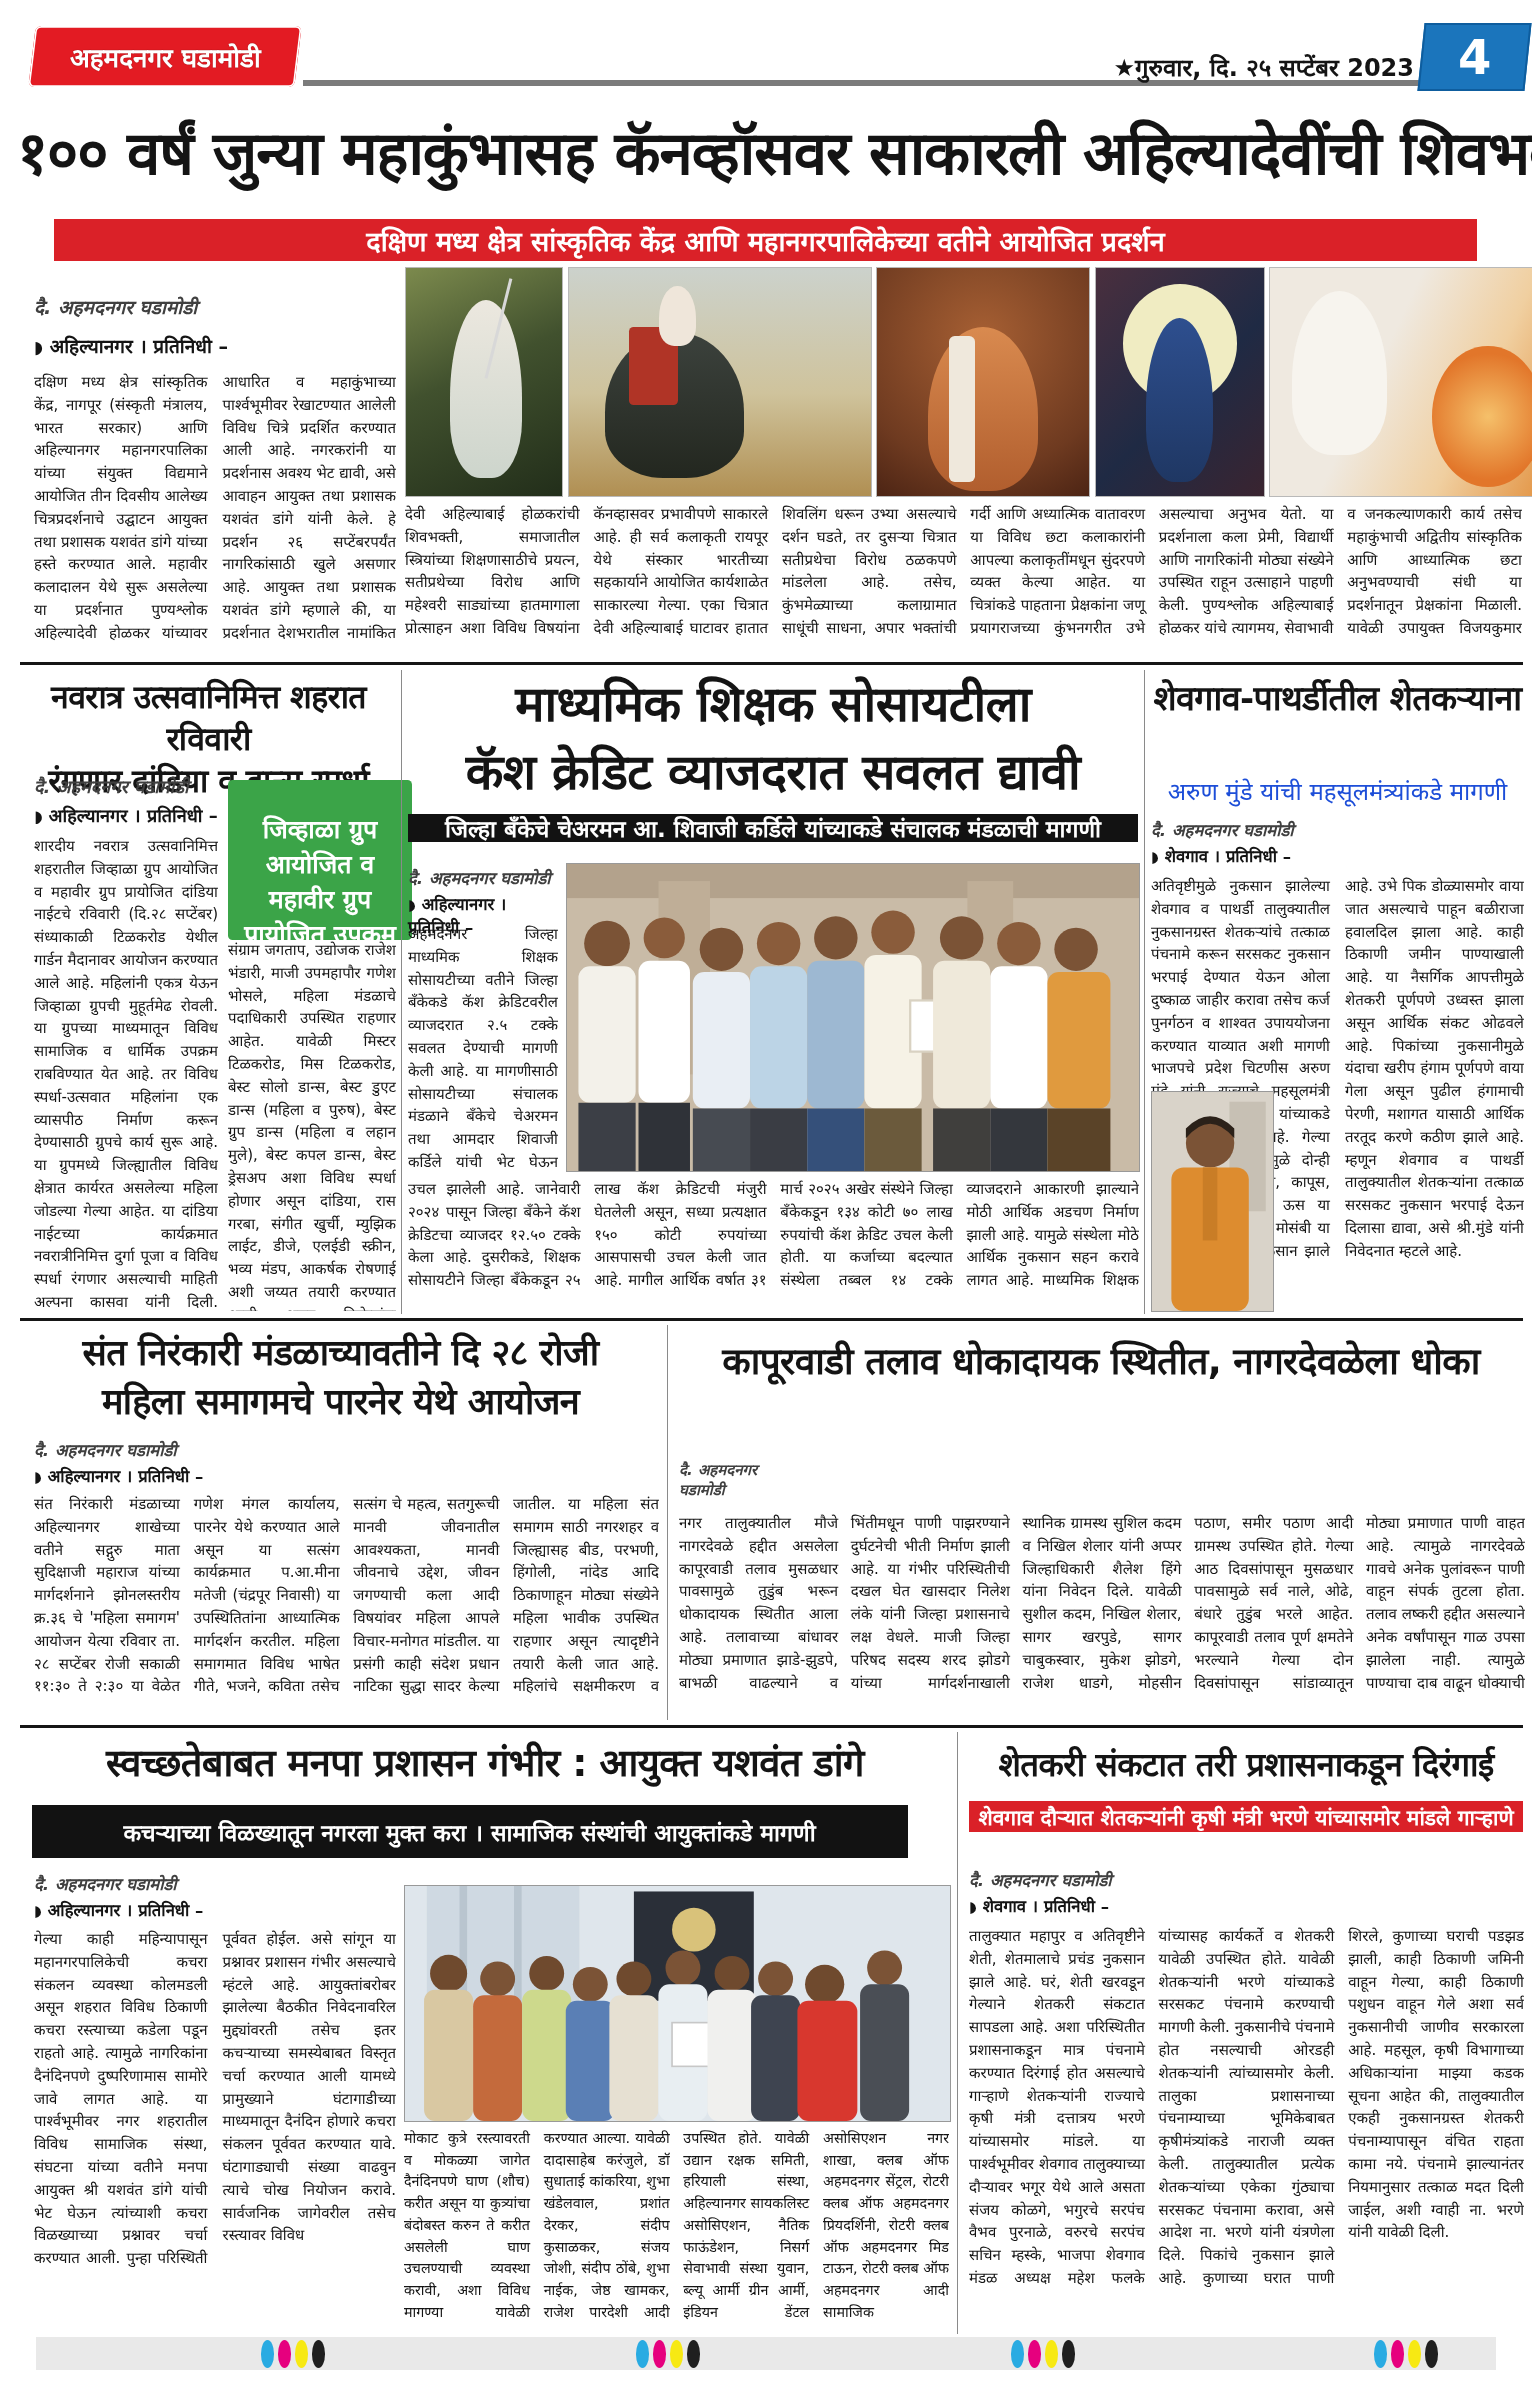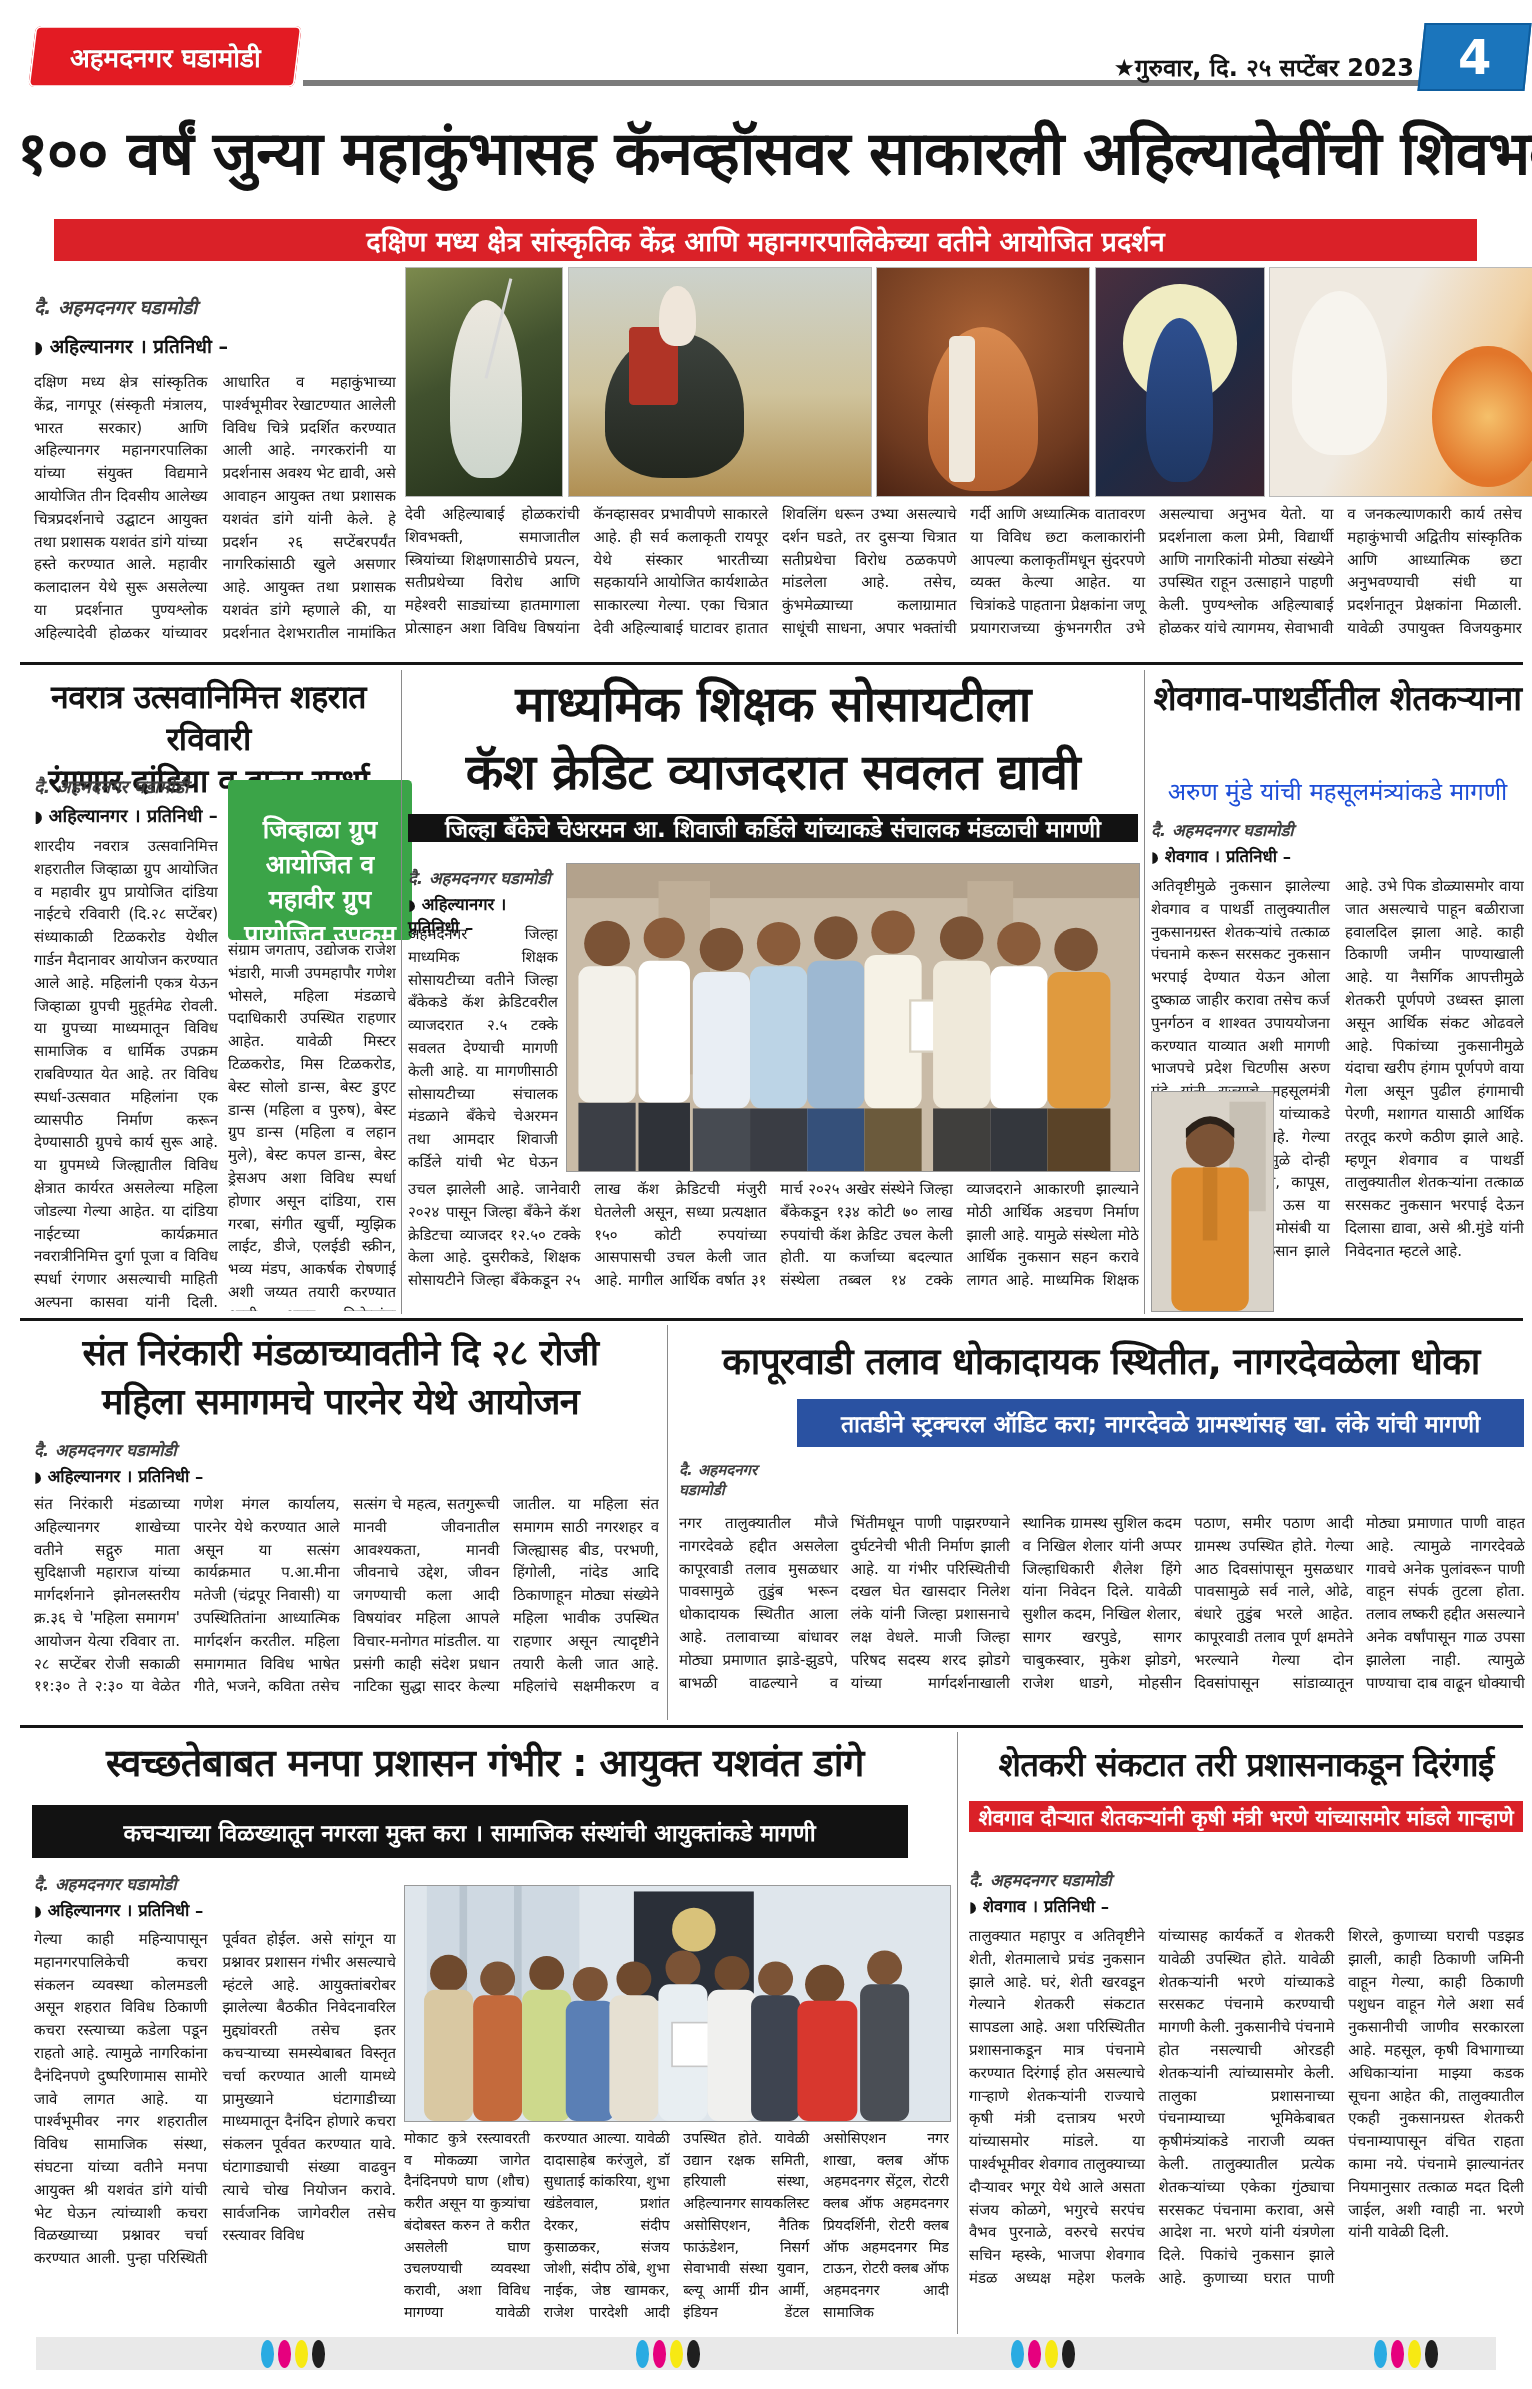--- a/index.html
+++ b/index.html
@@ -205,23 +205,20 @@
   <div class="src abs" style="left:34px;top:1438px;width:189px;font-size:16.6px;">दै. अहमदनगर घडामोडी</div>
   <div class="byl abs" style="left:34px;top:1464px;width:189px;font-size:16.6px;">
     <span class="bull">◗</span>
     <span>अहिल्यानगर । प्रतिनिधी –</span>
   </div>
   <div class="body-txt cols4 abs" style="left:34px;top:1493px;width:625px;height:223px;">संत निरंकारी मंडळाच्या अहिल्यानगर शाखेच्या वतीने सद्गुरु माता सुदिक्षाजी महाराज यांच्या मार्गदर्शनाने झोनलस्तरीय क्र.३६ चे 'महिला समागम' आयोजन येत्या रविवार ता. २८ सप्टेंबर रोजी सकाळी ११:३० ते २:३० या वेळेत गणेश मंगल कार्यालय, पारनेर येथे करण्यात आले असून या सत्संग कार्यक्रमात प.आ.मीना मतेजी (चंद्रपूर निवासी) या उपस्थितितांना आध्यात्मिक मार्गदर्शन करतील. महिला समागमात विविध भाषेत गीते, भजने, कविता तसेच सत्संग चे महत्व, सतगुरूची मानवी जीवनातील आवश्यकता, मानवी जीवनाचे उद्देश, जीवन जगण्याची कला आदी विषयांवर महिला आपले विचार-मनोगत मांडतील. या प्रसंगी काही संदेश प्रधान नाटिका सुद्धा सादर केल्या जातील. या महिला संत समागम साठी नगरशहर व जिल्ह्यासह बीड, परभणी, हिंगोली, नांदेड आदि ठिकाणाहून मोठ्या संख्येने महिला भावीक उपस्थित राहणार असून त्यादृष्टीने तयारी केली जात आहे. महिलांचे सक्षमीकरण व आध्यात्मिक उन्नतीच्या हेतूने आयोजित या निरंकारी महिला समागम मध्ये परिसरातील महिलांनी मोठ्या संख्येने उपस्थित राहावे अशी विनंती जयसिंग बोरुडे, भास्करराव पिंपरकर तसेच मंडळाचे क्षेत्रीय प्रभारी, ३६अ चे हरीश खूबचंदानी यांनी केली आहे.</div>
 
   <div class="vline" style="left:667px;top:1325px;height:395px;"></div>
 
   <div class="hl abs" style="left:676px;top:1335px;width:850px;font-size:37px;line-height:53px;white-space:nowrap;">कापूरवाडी तलाव धोकादायक स्थितीत, नागरदेवळेला धोका</div>
-  <div class="bar blue abs" style="left:797px;top:1399px;width:727px;height:48px;font-size:23px;">
-    <span>तातडीने स्ट्रक्चरल ऑडिट करा; नागरदेवळे ग्रामस्थांसह खा. लंके यांची मागणी</span>
-  </div>
   <div class="src abs" style="left:679px;top:1459px;width:120px;font-size:15px;">दै. अहमदनगर घडामोडी</div>
   <div class="body-txt cols5 abs" style="left:679px;top:1512px;width:846px;height:205px;">नगर तालुक्यातील मौजे नागरदेवळे हद्दीत असलेला कापूरवाडी तलाव मुसळधार पावसामुळे तुडुंब भरून धोकादायक स्थितीत आला आहे. तलावाच्या बांधावर मोठ्या प्रमाणात झाडे-झुडपे, बाभळी वाढल्याने व भिंतीमधून पाणी पाझरण्याने दुर्घटनेची भीती निर्माण झाली आहे. या गंभीर परिस्थितीची दखल घेत खासदार निलेश लंके यांनी जिल्हा प्रशासनाचे लक्ष वेधले. माजी जिल्हा परिषद सदस्य शरद झोडगे यांच्या मार्गदर्शनाखाली स्थानिक ग्रामस्थ सुशिल कदम व निखिल शेलार यांनी अप्पर जिल्हाधिकारी शैलेश हिंगे यांना निवेदन दिले. यावेळी सुशील कदम, निखिल शेलार, सागर खरपुडे, सागर चाबुकस्वार, मुकेश झोडगे, राजेश धाडगे, मोहसीन पठाण, समीर पठाण आदी ग्रामस्थ उपस्थित होते. गेल्या आठ दिवसांपासून मुसळधार पावसामुळे सर्व नाले, ओढे, बंधारे तुडुंब भरले आहेत. कापूरवाडी तलाव पूर्ण क्षमतेने भरल्याने गेल्या दोन दिवसांपासून सांडाव्यातून मोठ्या प्रमाणात पाणी वाहत आहे. त्यामुळे नागरदेवळे गावचे अनेक पुलांवरून पाणी वाहून संपर्क तुटला होता. तलाव लष्करी हद्दीत असल्याने अनेक वर्षांपासून गाळ उपसा झालेला नाही. त्यामुळे पाण्याचा दाब वाढून धोक्याची घंटा वाजू लागली आहे. तलावाच्या भिंतीला भगदाड पडण्याची शक्यता व्यक्त होत असून, यामुळे नागरदेवळे गावठाण, पाखरे मळा, पानमळकर मळा, पादीर मळा, बिने मळा, लोंढे मळा, खरपुडे वस्ती तसेच भिंगारलगतचा परिसर धोक्यात आला आहे. भिंत फुटल्यास प्रचंड प्रमाणात पाणी बाहेर पडून मोठ्या प्रमाणावर जीवितहानी व मालमत्तेचे नुकसान होऊ शकते, असा इशारा ग्रामस्थांनी दिला आहे. कापूरवाडी तलावाचे स्ट्रक्चरल ऑडिट तातडीने करण्यात यावे, तलावाच्या बांधावरील झाडे-झुडपे व गवताची तातडीने स्वच्छता करावी, पाऊस थांबल्यानंतर व पाणी कमी झाल्यावर तलावातील गाळ उपसा करण्याचा ठोस निर्णय घ्यावा आणि ग्रामस्थ, लष्करी अधिकारी व जिल्हाधिकारी यांच्या संयुक्त बैठकीत पुढील उपाययोजना करण्याची मागणी करण्यात आली आहे.</div>
 
   <div class="hrule" style="top:1725px;"></div>
 
   <div class="hl abs" style="left:20px;top:1735px;width:930px;font-size:38px;line-height:57px;white-space:nowrap;">स्वच्छतेबाबत मनपा प्रशासन गंभीर : आयुक्त यशवंत डांगे</div>
   <div class="bar black abs" style="left:31.5px;top:1805px;width:876px;height:53px;font-size:23px;">
     <span>कचर्‍याच्या विळख्यातून नगरला मुक्त करा । सामाजिक संस्थांची आयुक्तांकडे मागणी</span>
   </div>
   <div class="src abs" style="left:34px;top:1872px;width:189px;font-size:16.6px;">दै. अहमदनगर घडामोडी</div>

